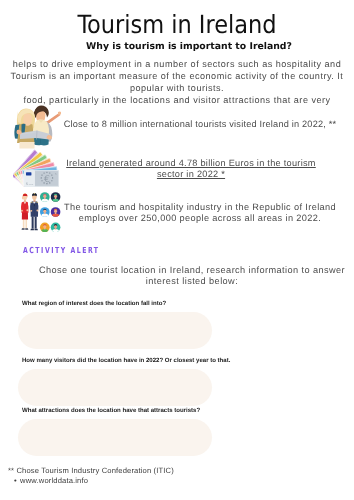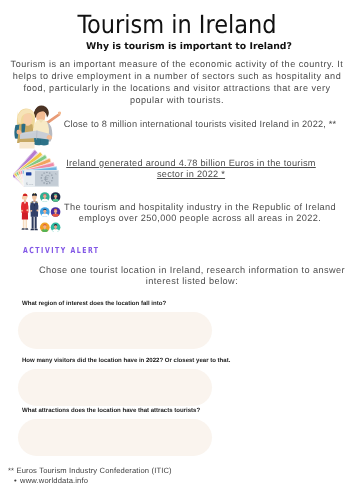--- a/index.html
+++ b/index.html
@@ -30,24 +30,24 @@
 </style>
 </head>
 <body>
 
 <div class="page">
 
   <h1 class="ttl">Tourism in Ireland</h1>
   <div class="sub">Why is tourism is important to Ireland?</div>
 
   <div class="intro">
-  <div>Tourism is an important measure of the economic activity of the country. It</div>
-<div>helps to drive employment in a number of sectors such as hospitality and</div>
+  <div>helps to drive employment in a number of sectors such as hospitality and</div>
+<div>Tourism is an important measure of the economic activity of the country. It</div>
+<div>popular with tourists.</div>
 <div>food, particularly in the locations and visitor attractions that are very</div>
-<div>popular with tourists.</div>
   </div>
 
   <div class="fact" style="left:9px;top:101px;"><svg viewBox="0 0 104 96" width="52" height="48" xmlns="http://www.w3.org/2000/svg">
 <g>
 <path d="M72 42 q6 -2 12 -7 q7 -5 13 -9 l4 -2 l2 4 l-4 3 q-7 5 -14 10 q-6 5 -12 7 z" fill="#e89b76"></path>
 <path d="M98 22 q4 -2 6 0 l0 4 q-3 2 -6 1 z" fill="#f3bb92"></path>
 <path d="M52 18 q8 -14 22 -6 q7 6 5 16 l-3 5 q-1 -10 -8 -12 q-9 -2 -13 4 z" fill="#4b3324"></path>
 <path d="M58 32 l11 0 l0 11 l-11 0 z" fill="#e89b76"></path>
 <path d="M55 18 q13 -4 18 7 q0 13 -5 17 q-10 3 -13 -6 q-3 -10 0 -18 z" fill="#f3bb92"></path>
 <path d="M51 20 q8 -14 23 -6 q6 5 4 12 q-6 -7 -13 -5 q-8 1 -10 7 q-1 3 -1 6 l-4 -4 q-2 -6 1 -10 z" fill="#4b3324"></path>
@@ -261,16 +261,16 @@
 <div>interest listed below:</div>
   </div>
 
   <div class="qlab" style="top:300px;">What region of interest does the location fall into?</div>
   <div class="abox" style="top: 312px; background: rgb(250, 244, 238);"></div>
   <div class="qlab" style="top:357px;">How many visitors did the location have in 2022? Or closest year to that.</div>
   <div class="abox" style="top: 369px; background: rgb(250, 244, 238);"></div>
   <div class="qlab" style="top:407px;">What attractions does the location have that attracts tourists?</div>
   <div class="abox" style="top: 419px; background: rgb(250, 244, 238);"></div>
 
-  <div class="foot" style="left:8px;top:466px;">** Euros Tourism Industry Confederation (ITIC)</div>
+  <div class="foot" style="left:8px;top:466px;">** Chose Tourism Industry Confederation (ITIC)</div>
   <div class="foot" style="left:14px;top:476px;">•</div>
   <div class="foot" style="left:20px;top:476px;">www.worlddata.info</div>
 </div>
 
 </body></html>

